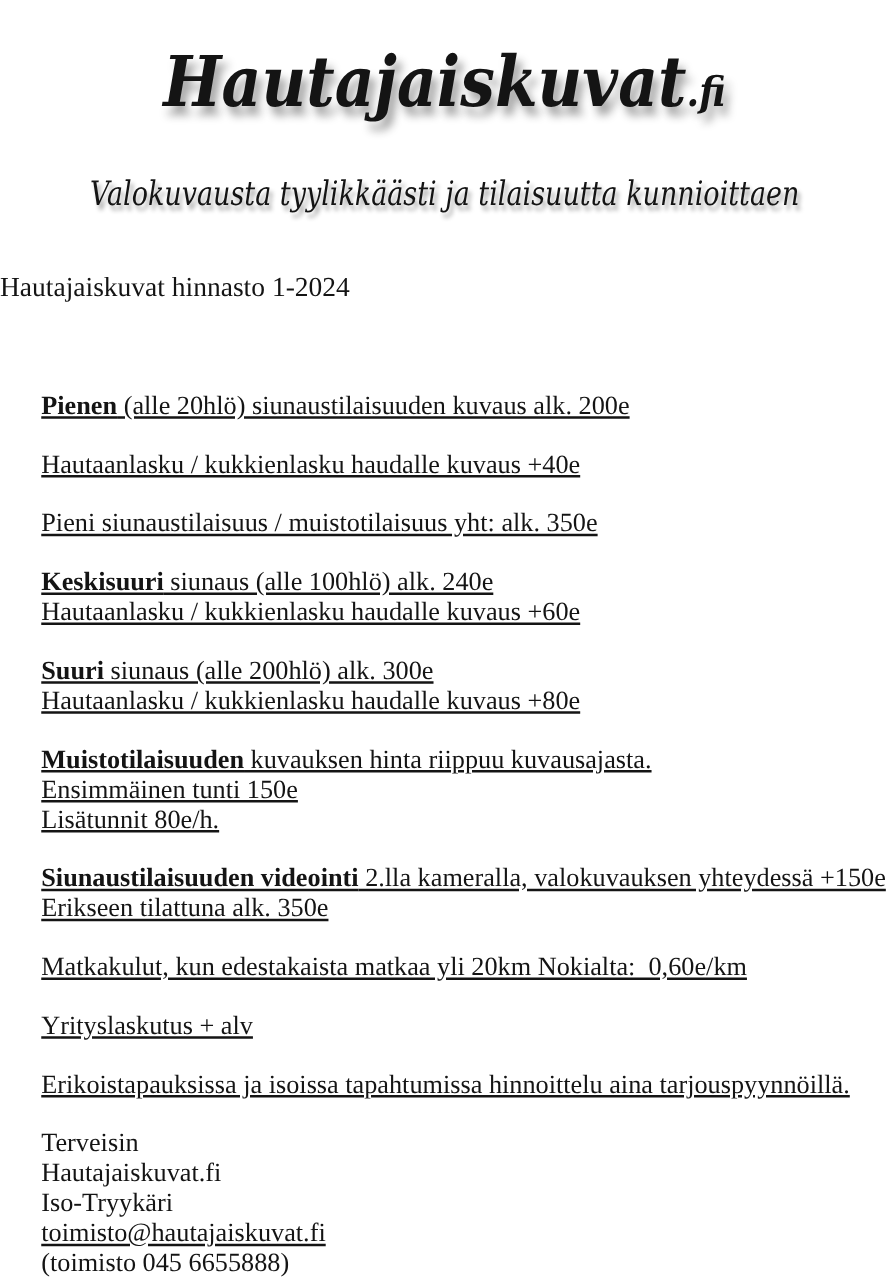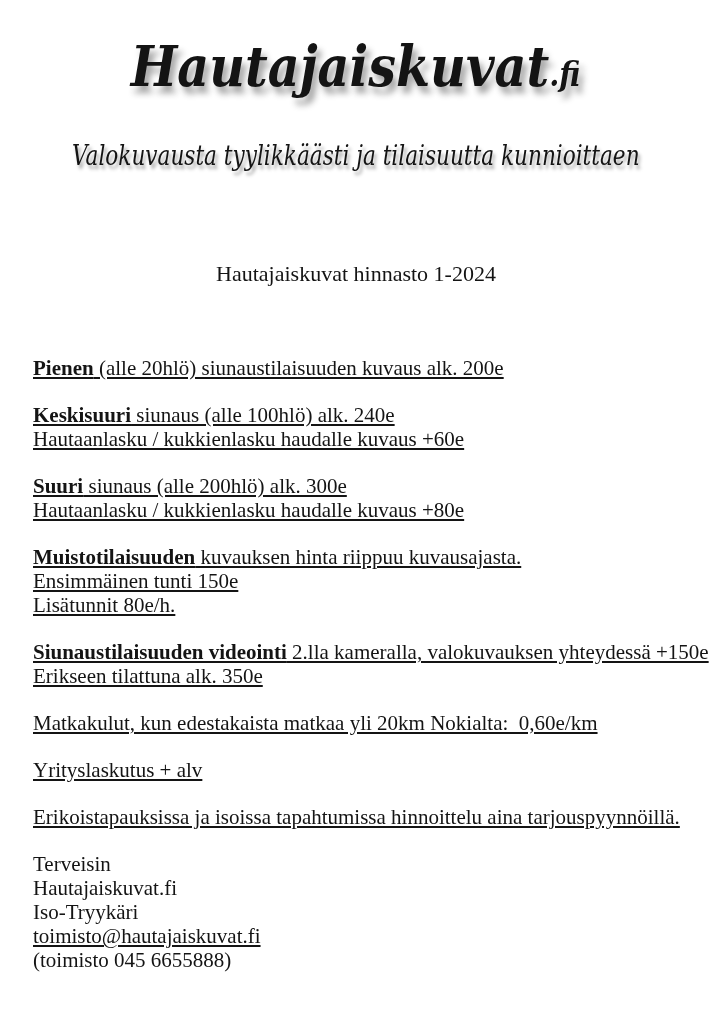--- a/index.html
+++ b/index.html
@@ -32,22 +32,21 @@
     display: inline-block;
     font-family: "DejaVu Serif", serif;
     font-style: italic;
     font-size: 27px;
     transform: scaleX(0.80);
     transform-origin: center;
     text-shadow: 3px 4px 4px rgba(30,30,30,0.40);
     white-space: nowrap;
   }
   .doc-title {
-    margin-top: 76px;
-    text-align: center;
+    margin-top: 32px;
     font-size: 22px;
     line-height: 25px;
   }
   .content {
     margin: 70px 20px 0 33px;
     font-size: 21px;
     line-height: 24px;
   }
   .para { margin-bottom: 23px; text-decoration: underline; }
   .pline { white-space: pre; }
@@ -71,21 +70,27 @@
 </div>
 
 <div class="doc-title">Hautajaiskuvat hinnasto 1-2024</div>
 
 <div class="content">
 
   <div class="para">
     <div class="pline"><b>Pienen</b><span> (alle 20hlö) siunaustilaisuuden kuvaus alk. 200e</span></div>
   </div>
 
+  <div class="para">
+    <div class="pline"><b></b><span>Hautaanlasku / kukkienlasku haudalle kuvaus +40e</span></div>
+  </div>
 
+  <div class="para">
+    <div class="pline"><b></b><span>Pieni siunaustilaisuus / muistotilaisuus yht: alk. 350e</span></div>
+  </div>
 
   <div class="para">
     <div class="pline"><b>Keskisuuri</b><span> siunaus (alle 100hlö) alk. 240e</span></div>
     <div class="pline"><b></b><span>Hautaanlasku / kukkienlasku haudalle kuvaus +60e</span></div>
   </div>
 
   <div class="para">
     <div class="pline"><b>Suuri</b><span> siunaus (alle 200hlö) alk. 300e</span></div>
     <div class="pline"><b></b><span>Hautaanlasku / kukkienlasku haudalle kuvaus +80e</span></div>
   </div>

